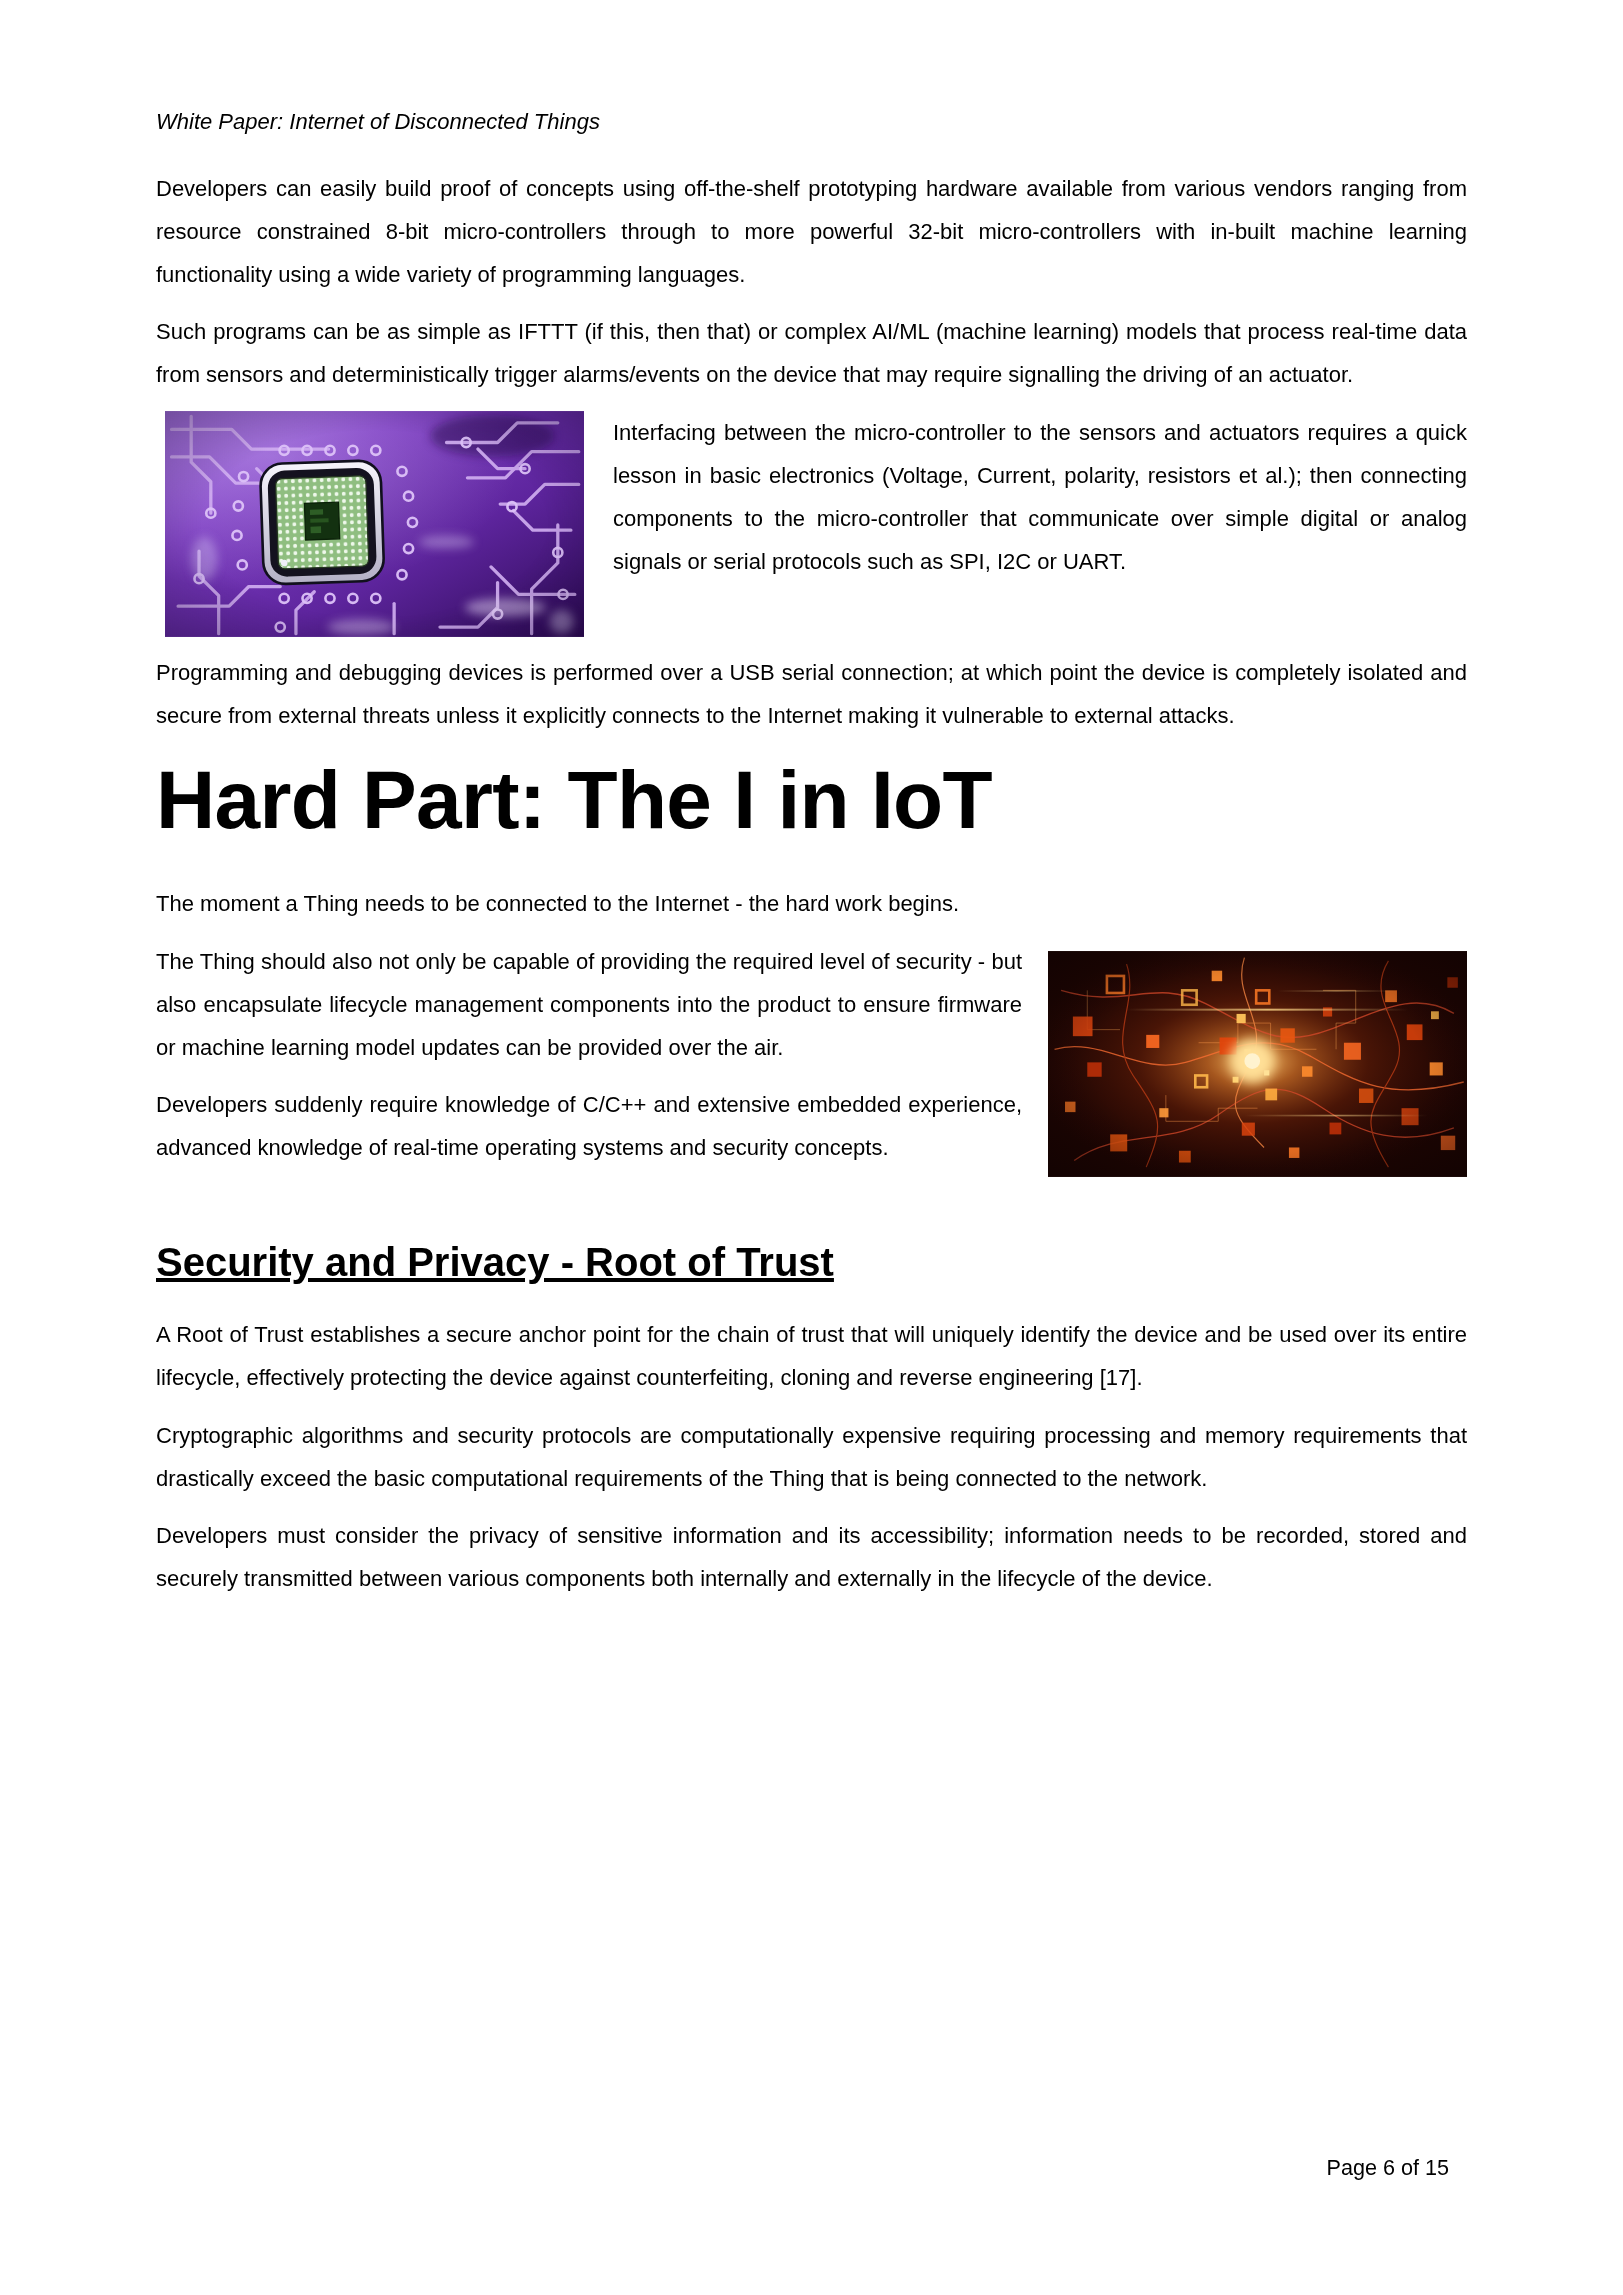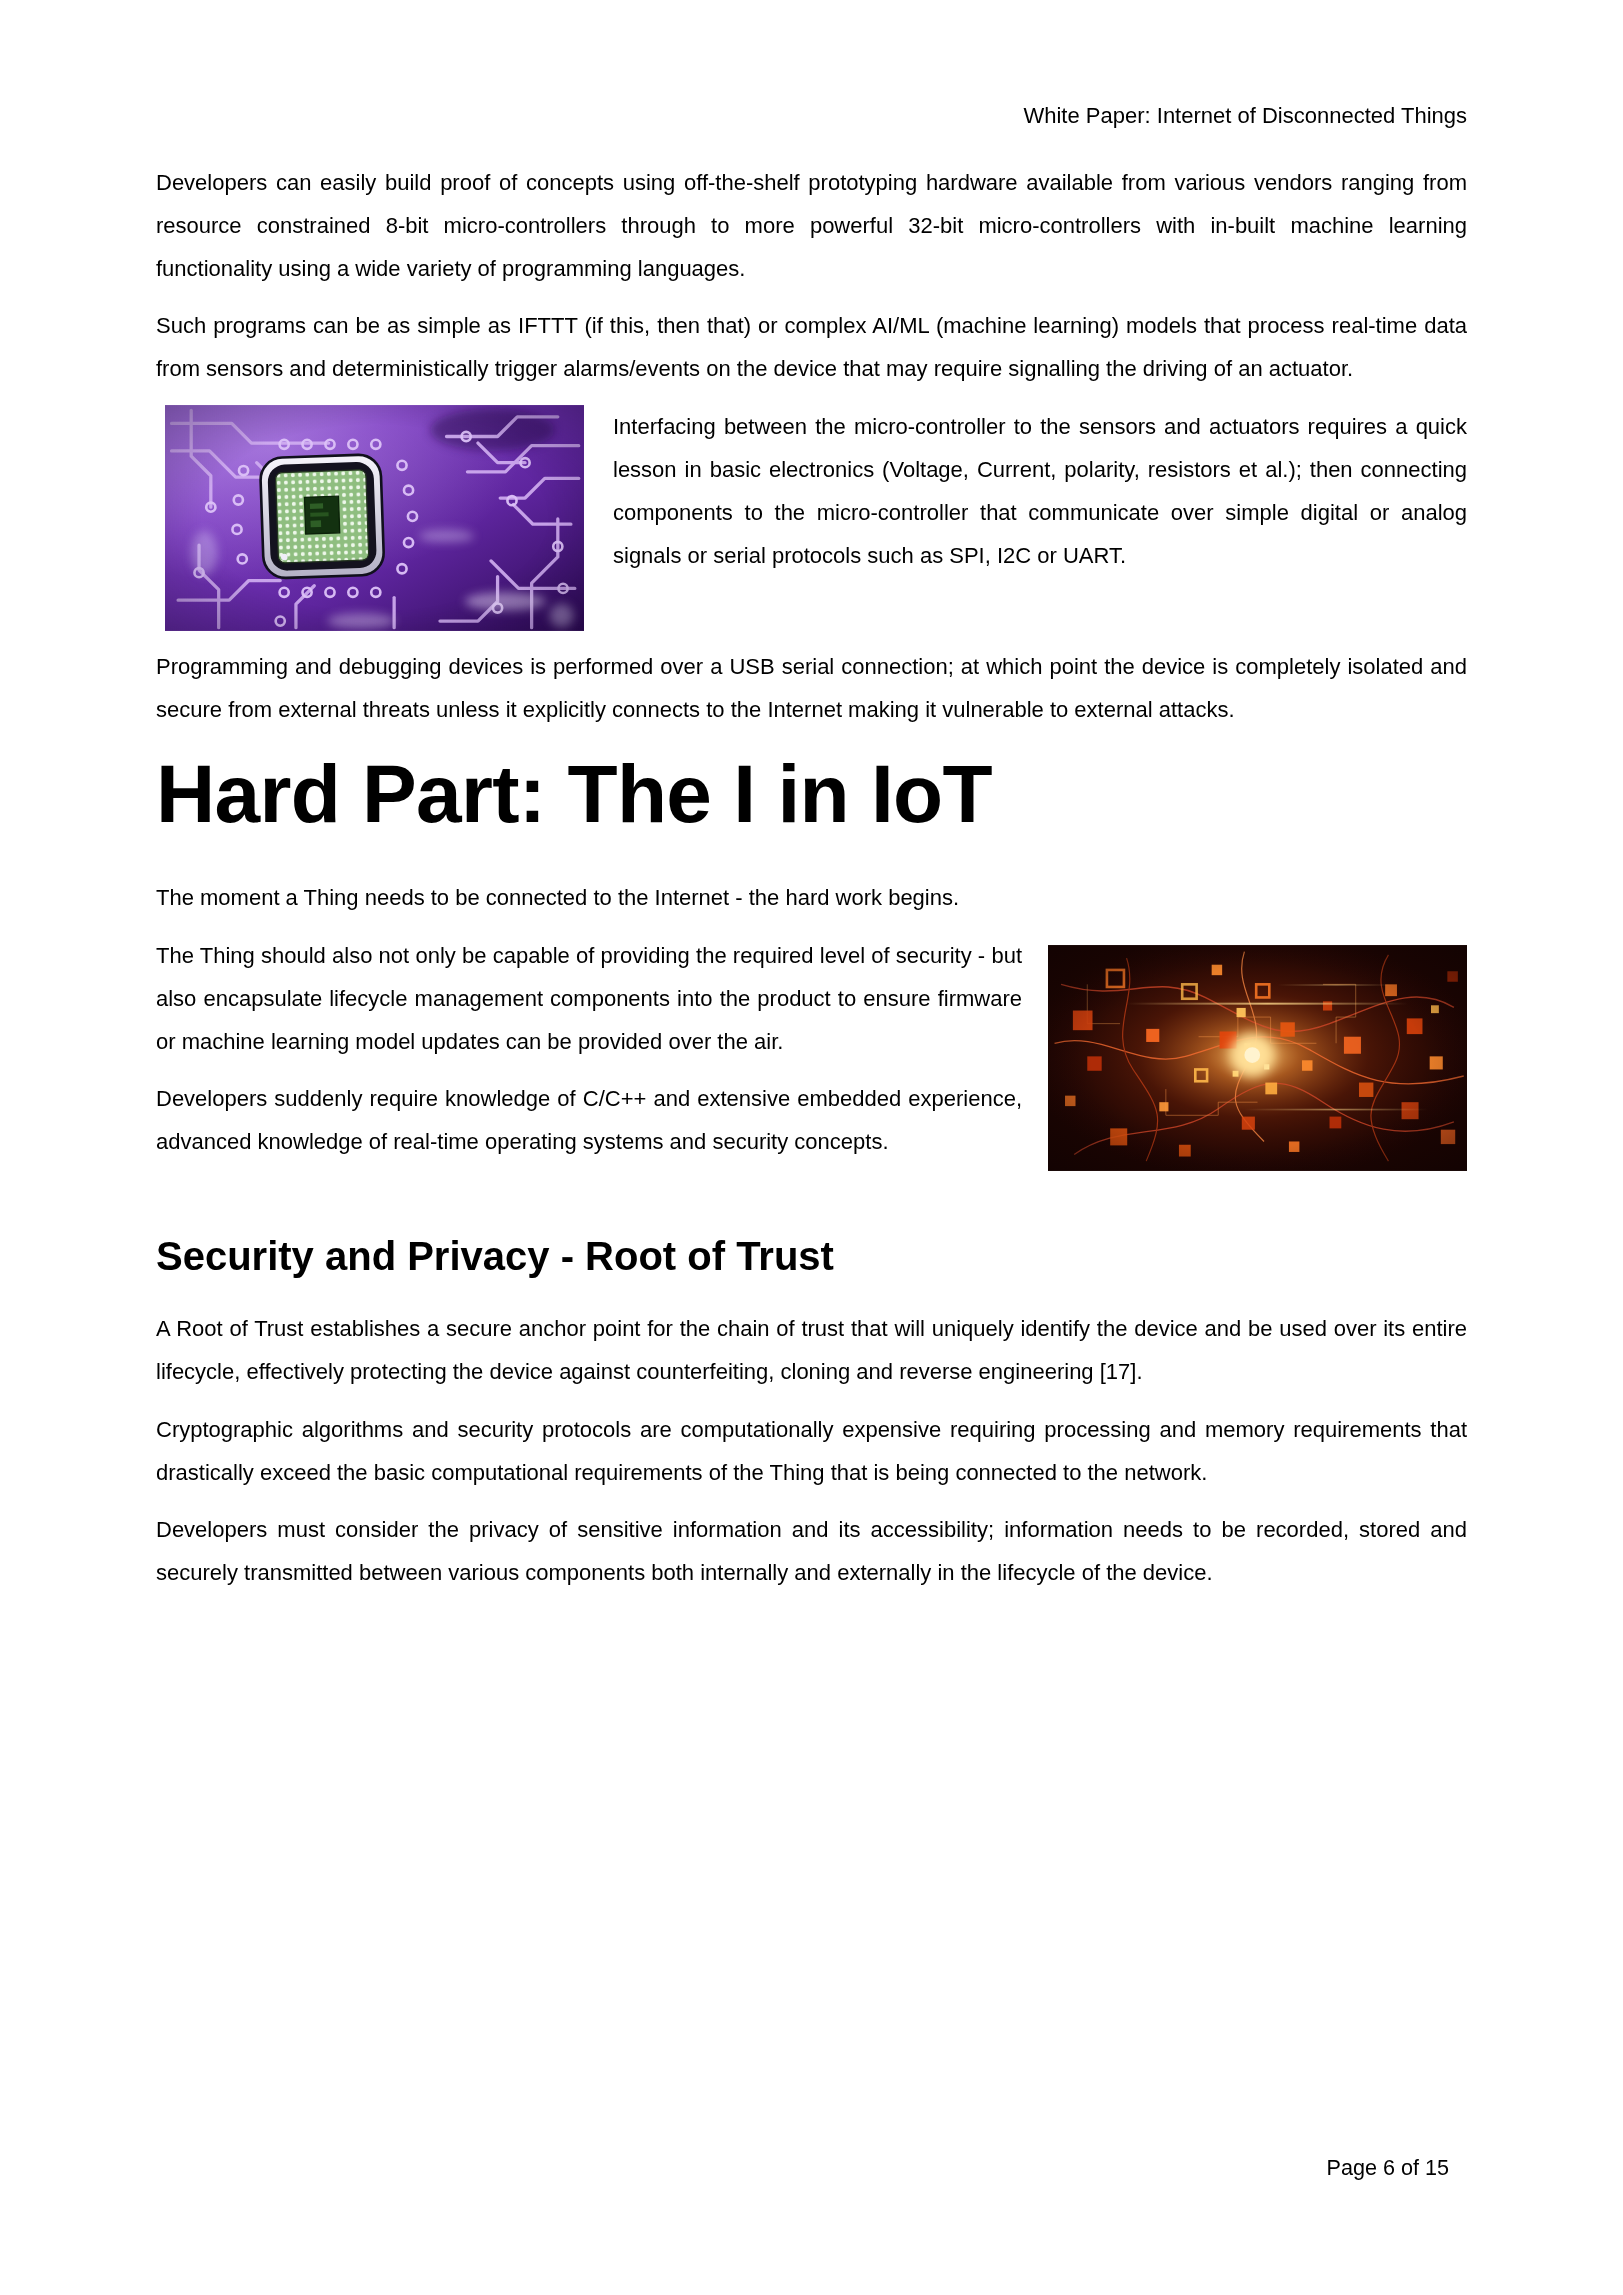--- a/index.html
+++ b/index.html
@@ -1,35 +1,36 @@
 <!DOCTYPE html>
 <html style="font-size:10.5px"><head>
 <meta charset="utf-8">
 <style>
   html,body{margin:0;padding:0;background:#ffffff;}
   .page{
     position:relative; width:1623px; height:2295px; background:#ffffff;
     box-sizing:border-box; padding:97px 156px 0 156px; overflow:hidden;
     font-family:"Liberation Sans","DejaVu Sans",sans-serif; color:#000;
   }
-  .hdr{font-size:22px; line-height:29px; margin:4px 0 31px 0; text-align:right;}
+  .hdr{font-size:22px; line-height:29px; margin:10px 0 31px 0; text-align:left;font-style:italic;}
   p.body{
     margin:0 0 14.4px 0; font-size:22px; line-height:43px;
     text-align:justify; hyphens:none;
   }
   .media-row{display:flex; gap:29px; align-items:flex-start; margin:5.2px 0 14.4px 0;padding-left:9px;}
   .media-row .img-purple{flex:0 0 419px; display:block;}
   .media-row p.body{flex:1; margin:0;}
   h1.big{
     font-size:82px; line-height:91px; font-weight:bold;
     margin:17px 0 37px 0; letter-spacing:-0.7px;
   }
   h2.sub{
     font-size:40px; line-height:50px; font-weight:bold;
     margin:34px 0 26px 0;
+    text-decoration:underline;
   }
   .float-wrap{overflow:visible;}
   .float-wrap::after{content:""; display:block; clear:both;}
   .img-orange{float:right; width:419px; height:226px; margin:11.8px 0 26px 26px; display:block;}
   .ftr{
     position:absolute; top:2155px; right:174px;
     font-size:21.6px; line-height:26px;
   }
   svg{display:block;}
 </style>

